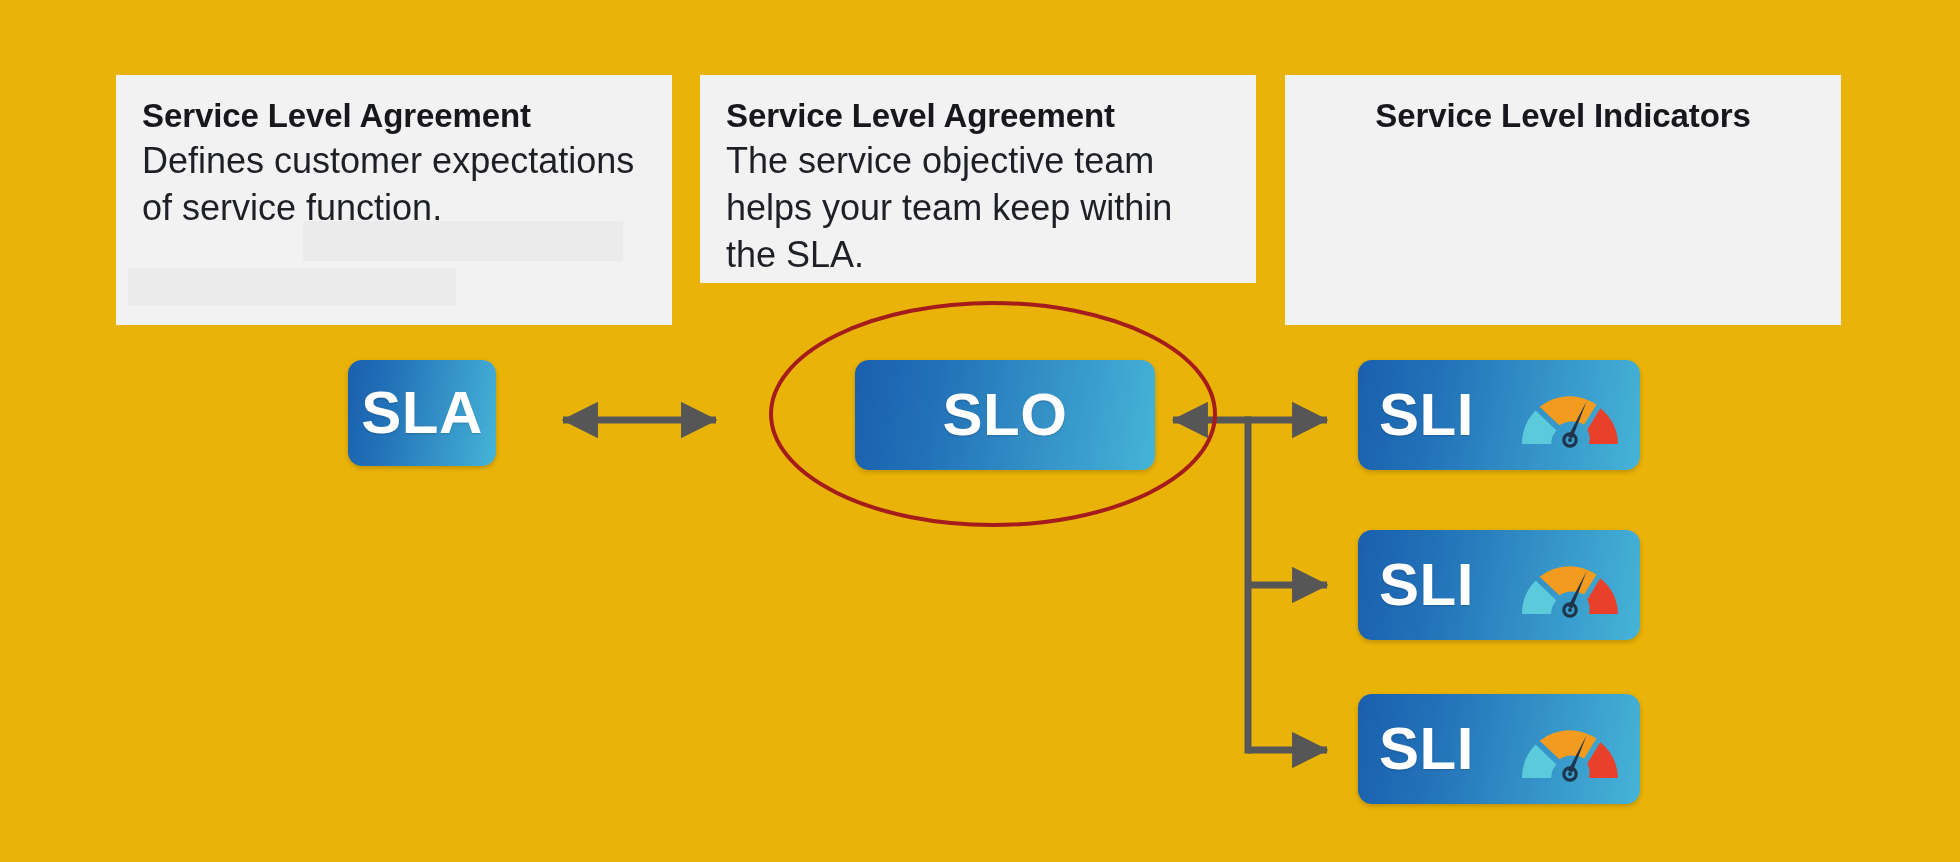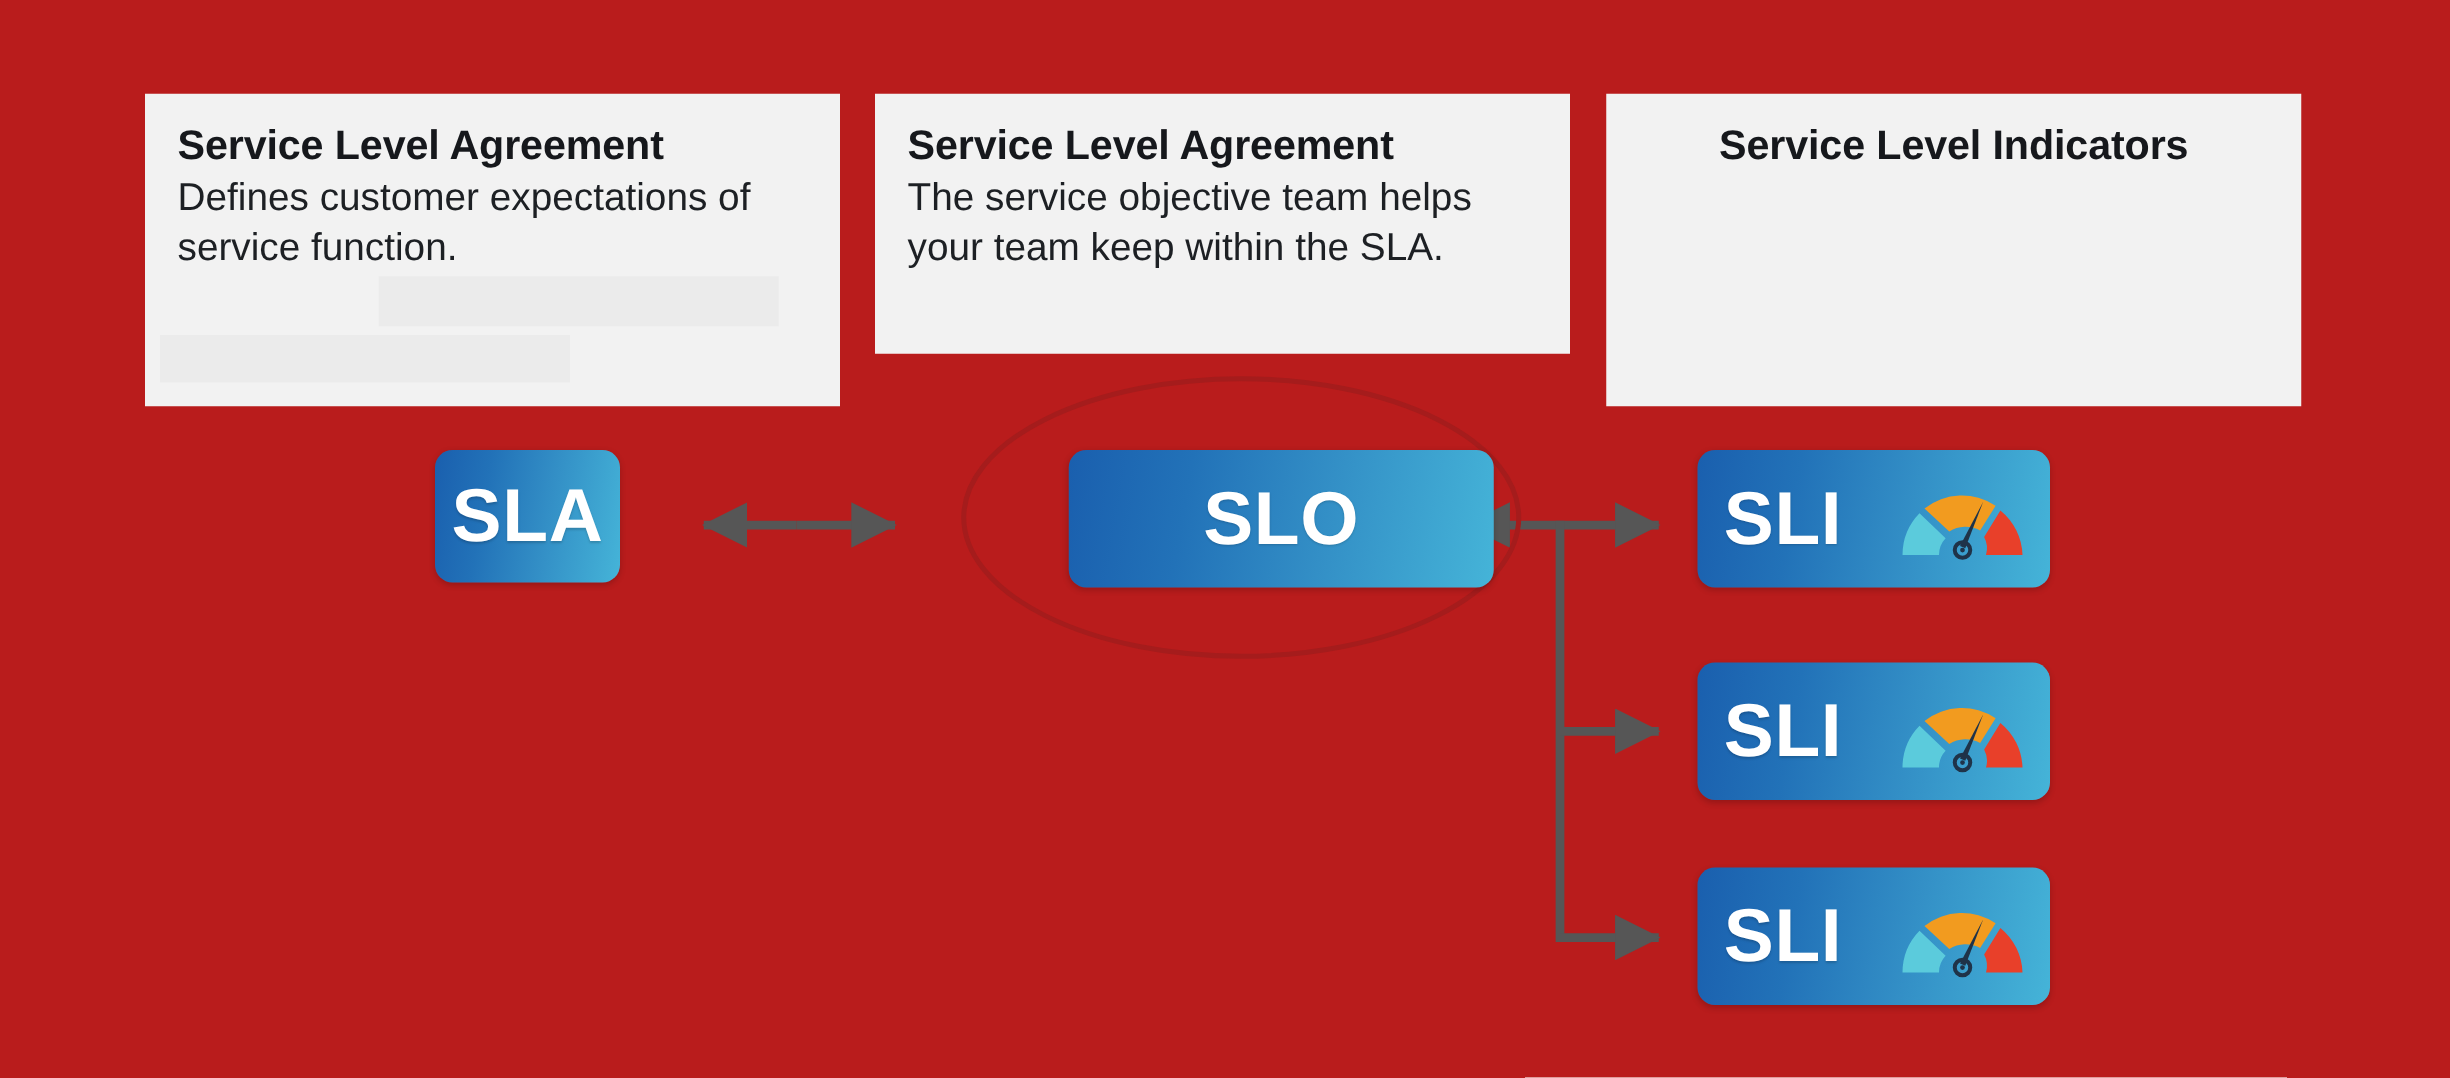--- a/index.html
+++ b/index.html
@@ -8,42 +8,42 @@
     padding: 0;
     background: #ffffff;
   }
   body {
     font-family: "Liberation Sans", sans-serif;
   }
   #stage {
     position: relative;
     width: 1960px;
     height: 862px;
-    background: #b91c1c;
+    background: #eab308;
     overflow: hidden;
   }
 
   
   .card {
     position: absolute;
     background: #f2f2f2;
     box-sizing: border-box;
     padding: 22px 26px 10px 26px;
   }
   .card-title {
     font-size: 33px;
     font-weight: bold;
     color: #16181c;
     line-height: 1.18;
     letter-spacing: -0.1px;
     margin: 0 0 2px 0;
     white-space: nowrap;
   }
   .card-body {
-    font-size: 31px;
+    font-size: 36px;
     font-weight: 400;
     color: #1d2024;
     line-height: 1.30;
     margin: 0;
   }
   .redact {
     position: absolute;
     background: #ebebeb;
   }
 
@@ -138,21 +138,21 @@
 
     <line x1="1248" y1="750" x2="1327" y2="750" stroke="#565656" stroke-width="7" marker-end="url(#arrow-right)"></line>
 
     <ellipse cx="993" cy="414" rx="222" ry="111" fill="none" stroke="#a51c1c" stroke-width="4"></ellipse>
   </svg>
 
   <div class="node centered" style="left:348px; top:360px; width:148px; height:106px;">
     <span class="node-label">SLA</span>
   </div>
 
-  <div class="node centered" style="left:855px; top:360px; width:340px; height:110px;text-align:right;">
+  <div class="node centered" style="left:855px; top:360px; width:300px; height:110px;text-align:right;">
     <span class="node-label">SLO</span>
   </div>
 
   <div class="node sli" style="left:1358px; top:360px; width:282px; height:110px;">
     <span class="node-label">SLI</span>
     <span class="gauge-wrap">
       <svg viewBox="0 0 104 70" width="104" height="70" xmlns="http://www.w3.org/2000/svg">
         <path d="M 4 64 A 48 48 0 0 1 17.6 30.5 L 38.5 50.6 A 19.2 19.2 0 0 0 33.2 64 Z" fill="#5bcbdc"></path>
         <path d="M 21.6 26.8 A 48 48 0 0 1 78.5 24.6 L 66.1 44.4 A 24.6 24.6 0 0 0 41.4 45.2 Z" fill="#f29b1f"></path>
         <path d="M 82.3 28.3 A 48 48 0 0 1 100 64 L 70.8 64 A 19.2 19.2 0 0 0 69.3 49.5 Z" fill="#e8402a"></path>

